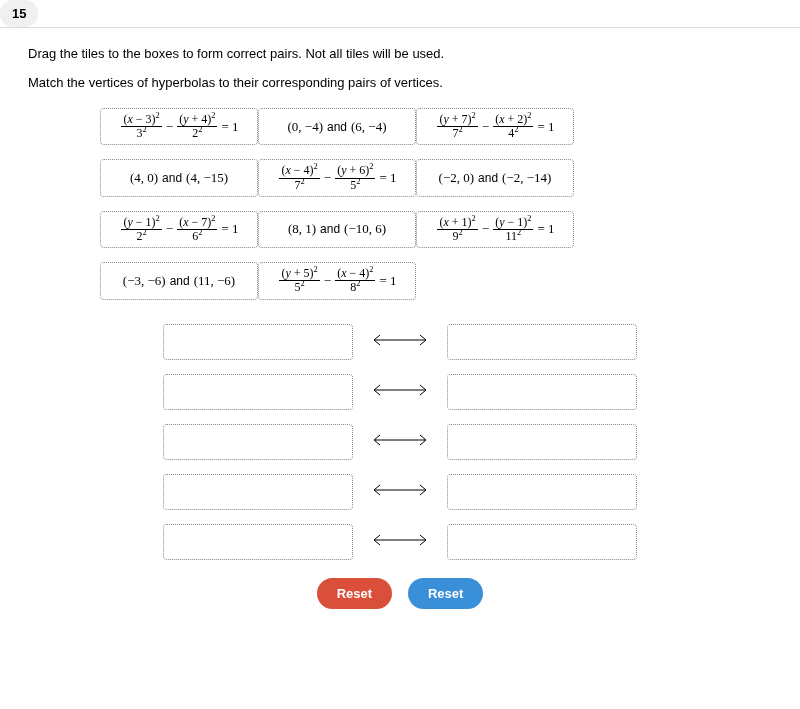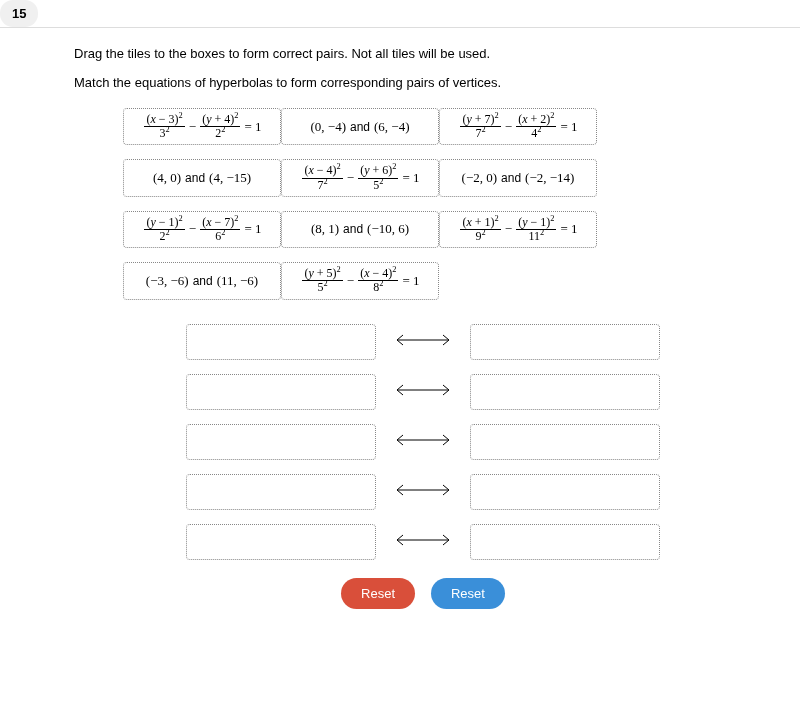--- a/index.html
+++ b/index.html
@@ -22,21 +22,20 @@
   .qnum {
     display: inline-block;
     background: #f0f0f0;
     padding: 6px 12px;
     font-weight: bold;
     font-size: 13px;
     border-radius: 13px;
   }
   .content {
     padding: 18px 28px 24px 28px;
-    margin-left: 46px;
   }
   .instr {
     font-size: 13px;
     margin-bottom: 14px;
   }
   .tiles-area {
     margin: 18px auto 24px auto;
     width: 600px;
   }
   .tile-row {
@@ -97,41 +96,41 @@
   }
   .arrow svg { width: 60px; height: 14px; }
   .arrow-line { stroke: #000; stroke-width: 1; }
   .btn-row {
     text-align: center;
     margin-top: 18px;
   }
   .btn {
     border: none;
     color: #fff;
-    font-weight: normal;
+    font-weight: bold;
     font-size: 13px;
     padding: 8px 20px;
     border-radius: 18px;
     margin: 0 6px;
     cursor: pointer;
   }
   .btn-reset { background: #d94f3a; }
   .btn-next  { background: #3a8fd9; }
 </style>
 </head>
 <body>
 
 <div class="page">
   <div class="header">
     <span class="qnum">15</span>
   </div>
 
   <div class="content">
     <div class="instr">Drag the tiles to the boxes to form correct pairs. Not all tiles will be used.</div>
-    <div class="instr">Match the equations of hyperbolas to form corresponding pairs of vertices.</div>
+    <div class="instr">Match the vertices of hyperbolas to their corresponding pairs of vertices.</div>
 
     <div class="tiles-area">
 
       <div class="tile-row">
         <div class="tile">
           <span class="frac">
               <span class="num">(<span class="eqline">x</span> <span>−</span> <span>3</span>)<sup>2</sup></span>
               <span class="den"><span>3</span><sup>2</sup></span>
             </span>
           <span style="padding:0 2px">−</span>

